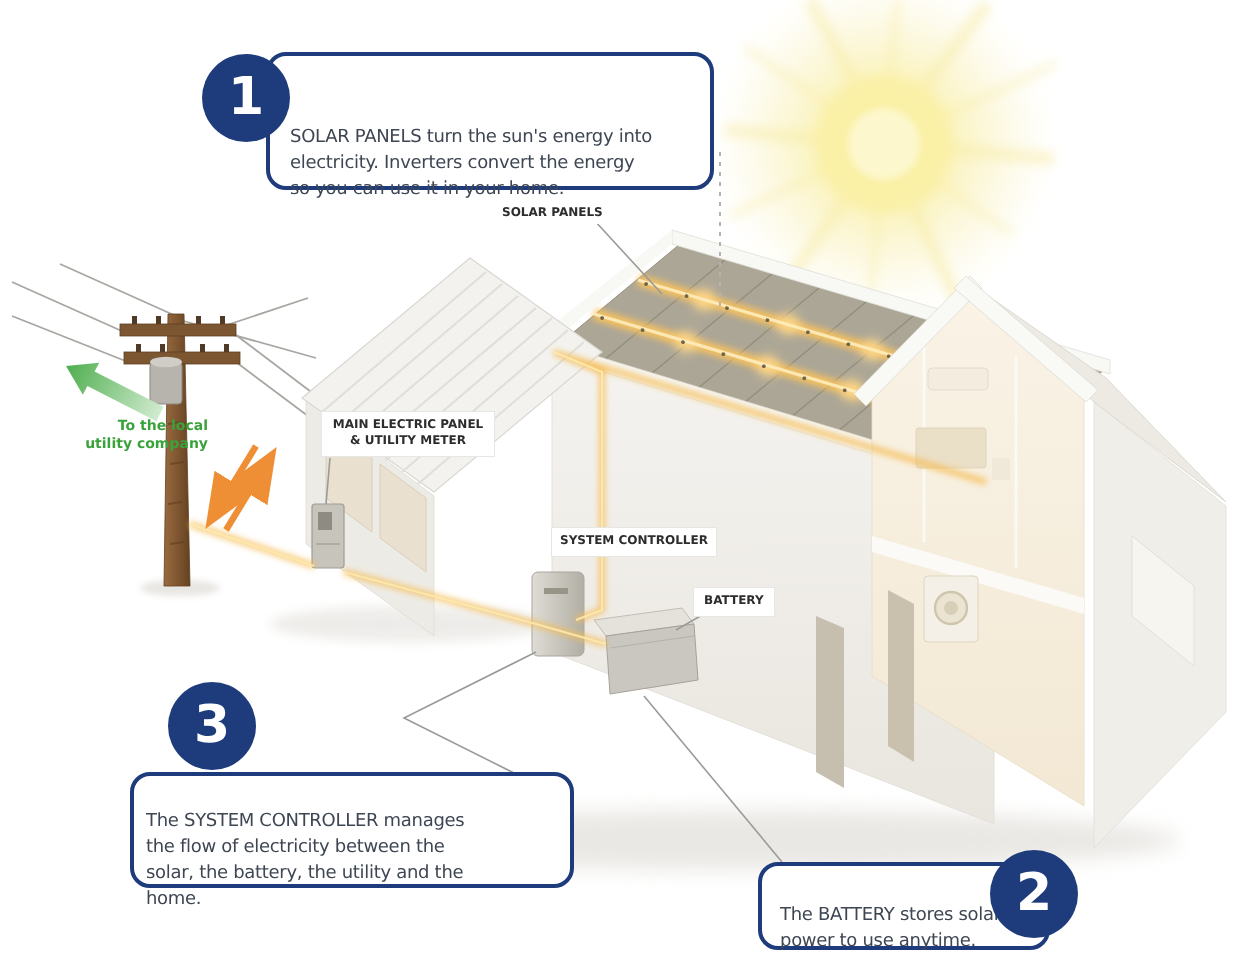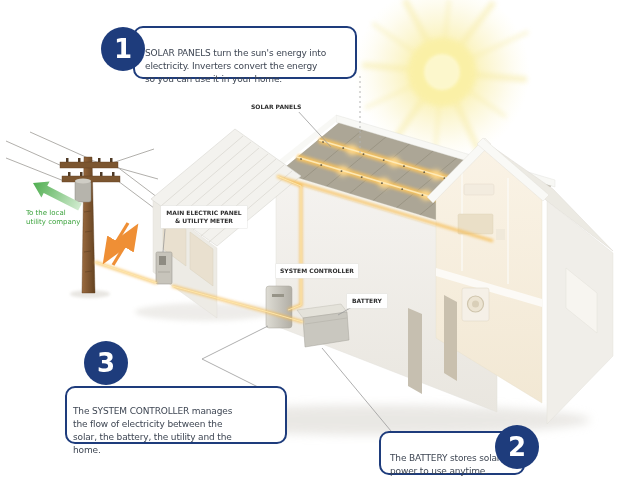--- a/index.html
+++ b/index.html
@@ -7,36 +7,36 @@
          font-family:"DejaVu Sans","Liberation Sans",sans-serif;}
   .stage svg{position:absolute;left:0;top:0;}
 
   
   .callout-box{position:absolute;background:#ffffff;border:2px solid #1e3c7c;border-radius:10px;
                color:#3e4653;font-size:9px;line-height:13px;letter-spacing:-0.15px;
                white-space:pre-line;z-index:3;}
   .callout-badge{position:absolute;width:44px;height:44px;border-radius:50%;background:#1e3c7c;
                  color:#ffffff;font-weight:bold;font-size:26px;line-height:44px;text-align:center;
                  z-index:4;}
-  #c1-box{left:133px;top:26px;width:206px;height:37px;padding:6px 4px 6px 10px;}
+  #c1-box{left:133px;top:26px;width:206px;height:37px;padding:22px 4px 6px 10px;}
   #c1-badge{left:101px;top:27px;}
   #c2-box{left:379px;top:431px;width:129px;height:28px;padding:6px 4px 6px 9px;}
   #c2-badge{left:495px;top:425px;}
   #c3-box{left:65px;top:386px;width:192px;height:46px;padding:4px 20px 4px 6px;}
   #c3-badge{left:84px;top:341px;}
 
   
   .eq-label{position:absolute;background:#ffffff;color:#2d2d2d;font-weight:bold;font-size:6px;
             line-height:8px;z-index:2;white-space:pre-line;box-shadow:0 0 0 .5px #e6e6e4;}
   #lbl-solar{left:249px;top:102px;padding:1px 2px;box-shadow:none;}
   #lbl-mainpanel{left:161px;top:206px;width:86px;padding:3px 0;text-align:center;}
   #lbl-controller{left:276px;top:264px;padding:3px 4px;}
   #lbl-battery{left:347px;top:294px;padding:3px 5px;}
-  #lbl-utility{position:absolute;left:26px;top:209px;width:78px;text-align:left;
-               color:#3aa23b;font-weight:normal;font-size:7px;line-height:9px;
+  #lbl-utility{position:absolute;left:26px;top:209px;width:78px;text-align:right;
+               color:#3aa23b;font-weight:bold;font-size:7px;line-height:9px;
                white-space:pre-line;z-index:2;}
 </style>
 </head>
 <body>
 
 <div class="stage">
 
   <svg width="624" height="484" viewBox="0 0 624 484">
     <defs>
       <radialGradient id="sunGrad" cx="50%" cy="50%" r="50%">

